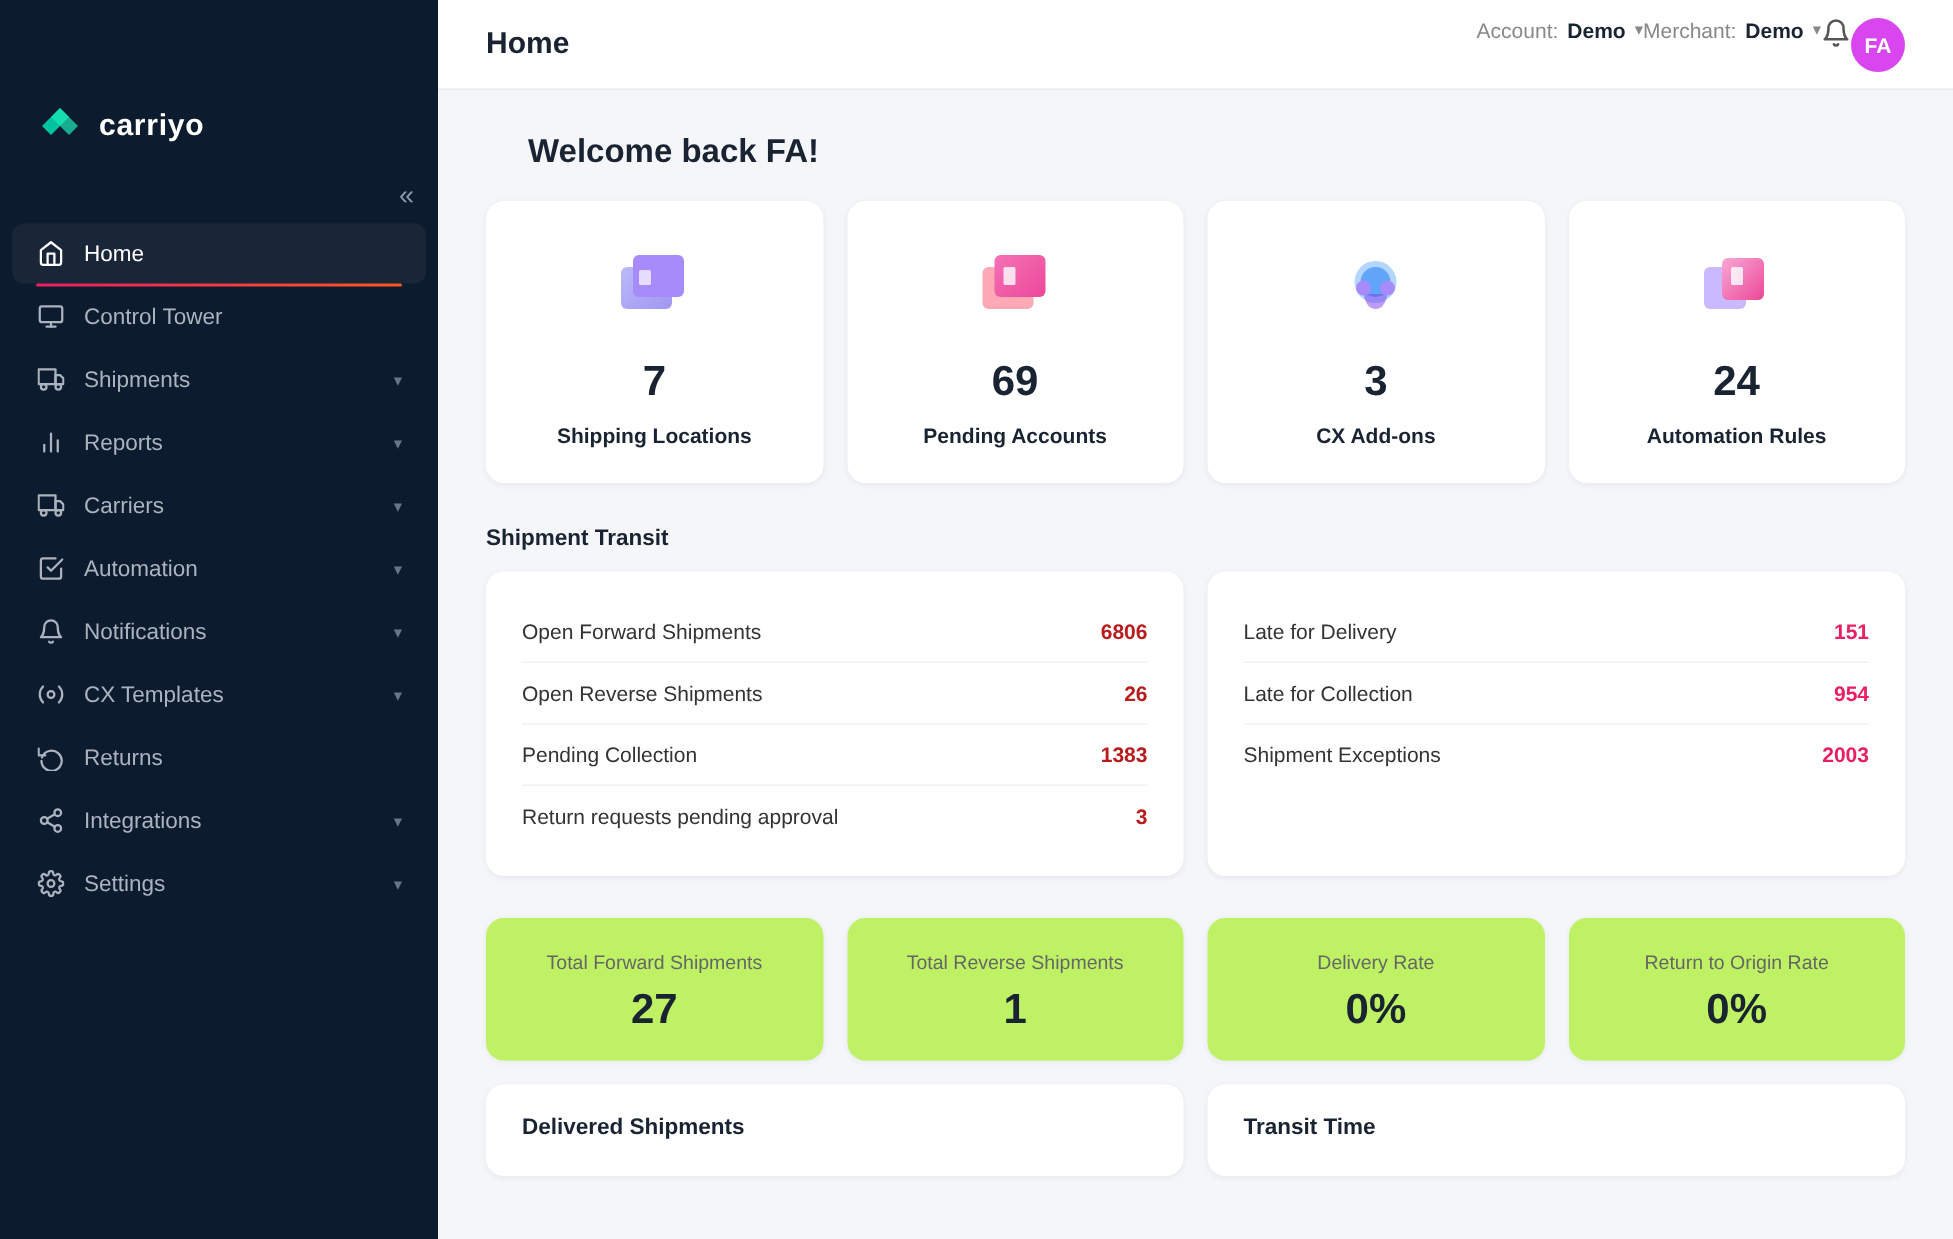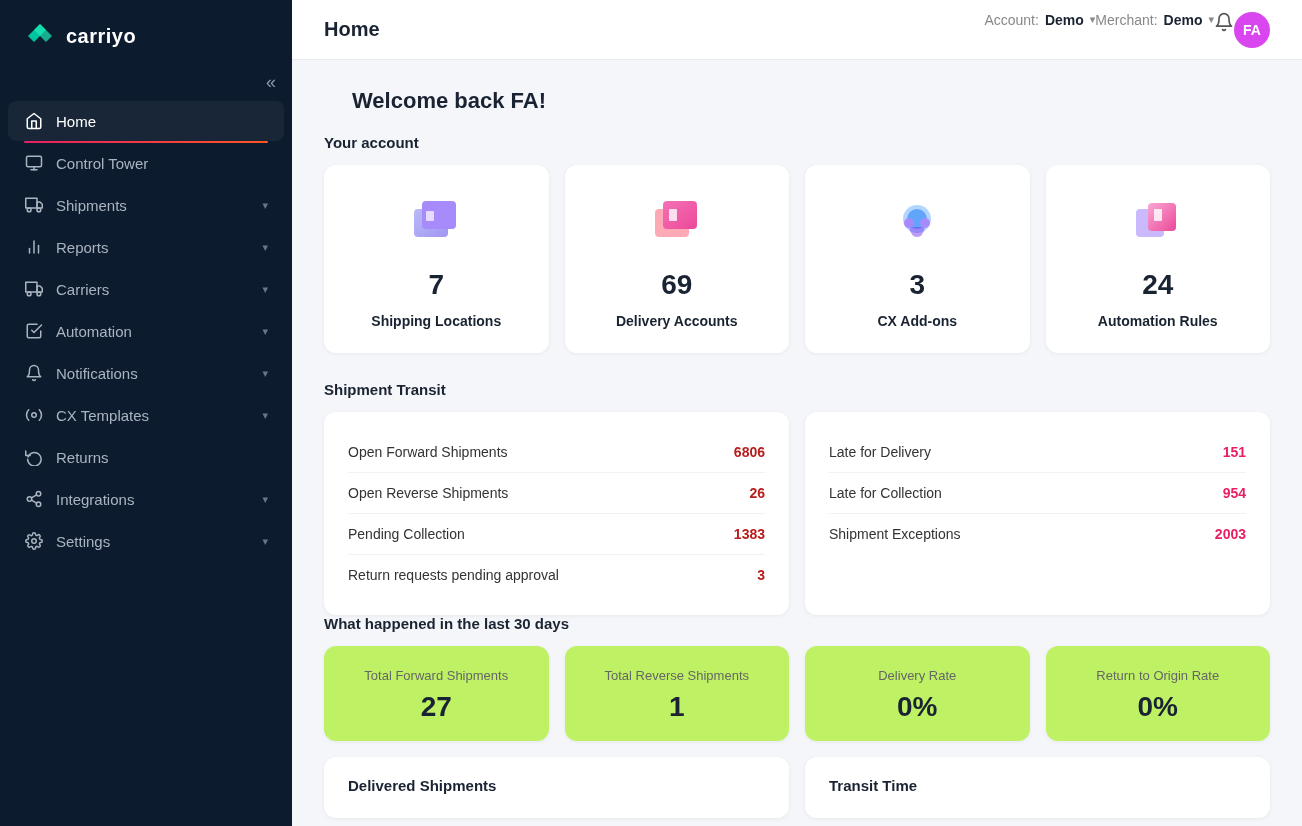--- a/index.html
+++ b/index.html
@@ -1,20 +1,20 @@
 <!DOCTYPE html>
 <html><head>
   <meta charset="utf-8">
   <style>
     * { box-sizing: border-box; margin: 0; padding: 0; }
     body { font-family: -apple-system, BlinkMacSystemFont, 'Segoe UI', sans-serif; display: flex; height: 826px; overflow: hidden; background: #f5f6fa; }
 
     
     .sidebar { width: 292px; background: #0d1b2e; color: #fff; display: flex; flex-direction: column; flex-shrink: 0; height: 826px; overflow-y: auto; }
-    .sidebar-logo { padding: 20px 24px; display: flex; align-items: center; gap: 10px; }
+    .sidebar-logo { padding: 20px 24px; display: flex; align-items: center; gap: 10px; margin-top: 48px; }
     .sidebar-collapse { display: flex; justify-content: flex-end; padding: 0 16px 8px; }
     .collapse-btn { background: none; border: none; color: #8899aa; cursor: pointer; font-size: 18px; }
     .sidebar-nav { display: flex; flex-direction: column; gap: 2px; padding: 0 8px; }
     .nav-item { display: flex; align-items: center; gap: 12px; padding: 10px 16px; border-radius: 8px; cursor: pointer; color: #aab4c0; font-size: 15px; font-weight: 500; position: relative; }
     .nav-item.active { color: #fff; background: rgba(255,255,255,0.05); }
     .nav-item.active::after { content: ''; position: absolute; bottom: -2px; left: 16px; right: 16px; height: 2px; background: linear-gradient(90deg, #e91e63, #ff5722); border-radius: 2px; }
     .nav-item-icon { width: 20px; height: 20px; display: flex; align-items: center; justify-content: center; flex-shrink: 0; }
     .nav-item-label { flex: 1; }
     .nav-chevron { font-size: 11px; color: #667788; }
 
@@ -38,21 +38,21 @@
     .section-title { font-size: 15px; font-weight: 600; color: #1a2332; margin-bottom: 14px; }
 
     
     .account-cards { display: grid; grid-template-columns: repeat(4, 1fr); gap: 16px; margin-bottom: 28px; }
     .account-card { background: #fff; border-radius: 12px; padding: 28px 20px 24px; display: flex; flex-direction: column; align-items: center; gap: 12px; box-shadow: 0 1px 4px rgba(0,0,0,0.06); }
     .card-icon { width: 64px; height: 64px; display: flex; align-items: center; justify-content: center; }
     .card-number { font-size: 28px; font-weight: 700; color: #1a2332; }
     .card-label { font-size: 14px; font-weight: 600; color: #1a2332; text-align: center; }
 
     
-    .status-grid { display: grid; grid-template-columns: 1fr 1fr; gap: 16px; }
+    .status-grid { display: grid; grid-template-columns: 1fr 1fr; gap: 16px; margin-bottom: 28px; }
     .status-card { background: #fff; border-radius: 12px; padding: 20px 24px; box-shadow: 0 1px 4px rgba(0,0,0,0.06); }
     .status-row { display: flex; justify-content: space-between; align-items: center; padding: 12px 0; border-bottom: 1px solid #f0f2f5; }
     .status-row:last-child { border-bottom: none; }
     .status-label { font-size: 14px; color: #333; }
     .status-value { font-size: 14px; font-weight: 700; color: #b91c1c; }
     .status-value.red { color: #e91e63; }
 
     
     .days-cards { display: grid; grid-template-columns: repeat(4, 1fr); gap: 16px; margin-bottom: 16px; }
     .days-card { background: #bef264; border-radius: 12px; padding: 22px 20px 18px; text-align: center; box-shadow: 0 1px 4px rgba(0,0,0,0.06); }
@@ -232,21 +232,20 @@
             <path d="M13.73 21a2 2 0 0 1-3.46 0"></path>
           </svg>
       </button>
       <div class="avatar">FA</div>
     </div>
   </header>
 
   <div class="content">
     <div class="welcome-text">Welcome back FA!</div>
 
-    <div class="section-title">Your account</div>
     <div class="account-cards">
 
       <div class="account-card">
         <div class="card-icon">
           <svg width="60" height="60" viewBox="0 0 60 60">
             <defs>
               <linearGradient id="grad1" x1="0" y1="0" x2="1" y2="1">
                 <stop offset="0%" stop-color="#9b9ef5"></stop>
                 <stop offset="100%" stop-color="#7b68ee"></stop>
               </linearGradient>
@@ -268,21 +267,21 @@
                 <stop offset="0%" stop-color="#f472b6"></stop>
                 <stop offset="100%" stop-color="#ec4899"></stop>
               </linearGradient>
             </defs>
             <rect x="8" y="14" width="34" height="28" rx="4" fill="#fb7185" opacity="0.6"></rect>
             <rect x="16" y="6" width="34" height="28" rx="4" fill="url(#grad2)"></rect>
             <rect x="22" y="14" width="8" height="12" rx="1" fill="#fff" opacity="0.8"></rect>
           </svg>
         </div>
         <div class="card-number">69</div>
-        <div class="card-label">Delivery Accounts</div>
+        <div class="card-label">Pending Accounts</div>
       </div>
 
       <div class="account-card">
         <div class="card-icon">
           <svg width="60" height="60" viewBox="0 0 60 60">
             <circle cx="30" cy="24" r="14" fill="#93c5fd" opacity="0.7"></circle>
             <circle cx="30" cy="24" r="10" fill="#60a5fa"></circle>
             <path d="M22 32 Q24 42 30 42 Q36 42 38 32" fill="#7c3aed" opacity="0.5"></path>
             <circle cx="22" cy="28" r="5" fill="#a78bfa"></circle>
             <circle cx="38" cy="28" r="5" fill="#a78bfa"></circle>
@@ -344,21 +343,20 @@
           <span class="status-value red">954</span>
         </div>
         <div class="status-row">
           <span class="status-label">Shipment Exceptions</span>
           <span class="status-value red">2003</span>
         </div>
       </div>
 
     </div>
 
-    <div class="section-title">What happened in the last 30 days</div>
     <div class="days-cards">
 
       <div class="days-card">
         <div class="days-card-label">Total Forward Shipments</div>
         <div class="days-card-value">27</div>
       </div>
 
       <div class="days-card">
         <div class="days-card-label">Total Reverse Shipments</div>
         <div class="days-card-value">1</div>

